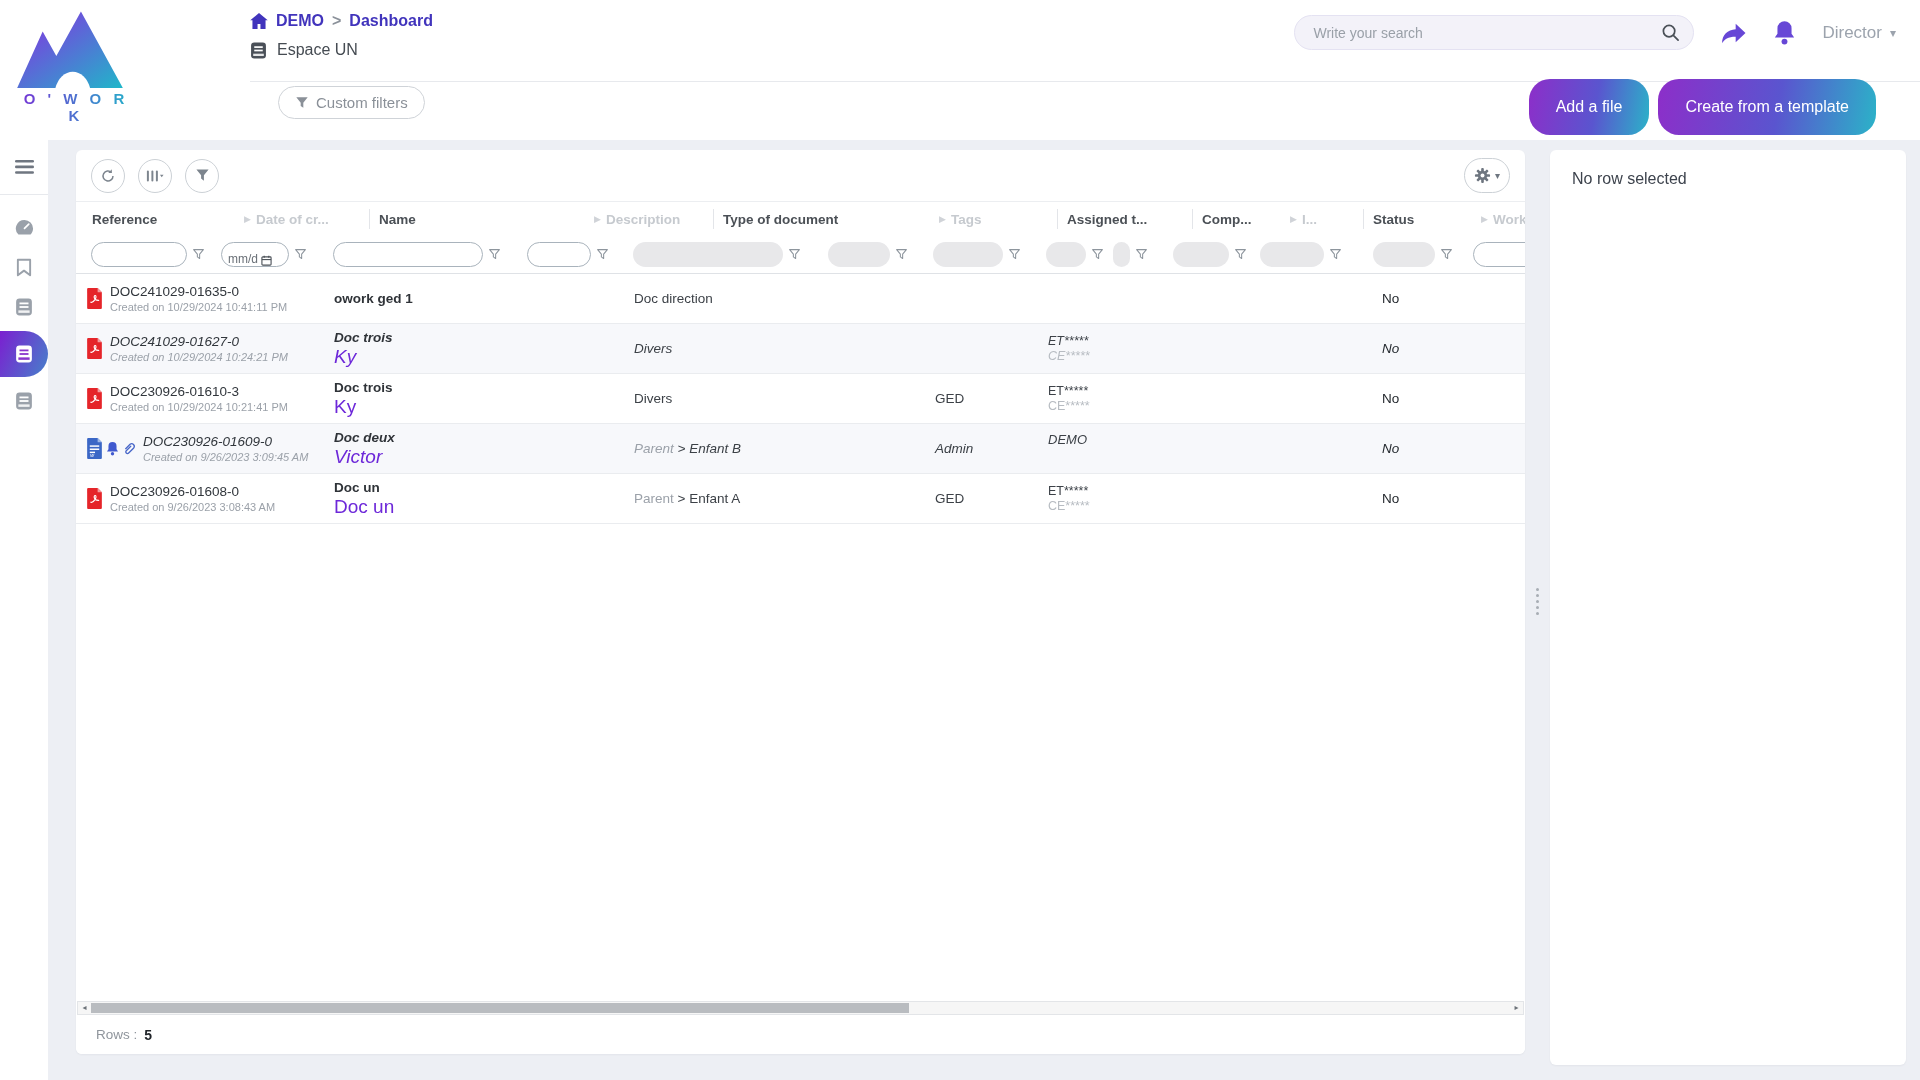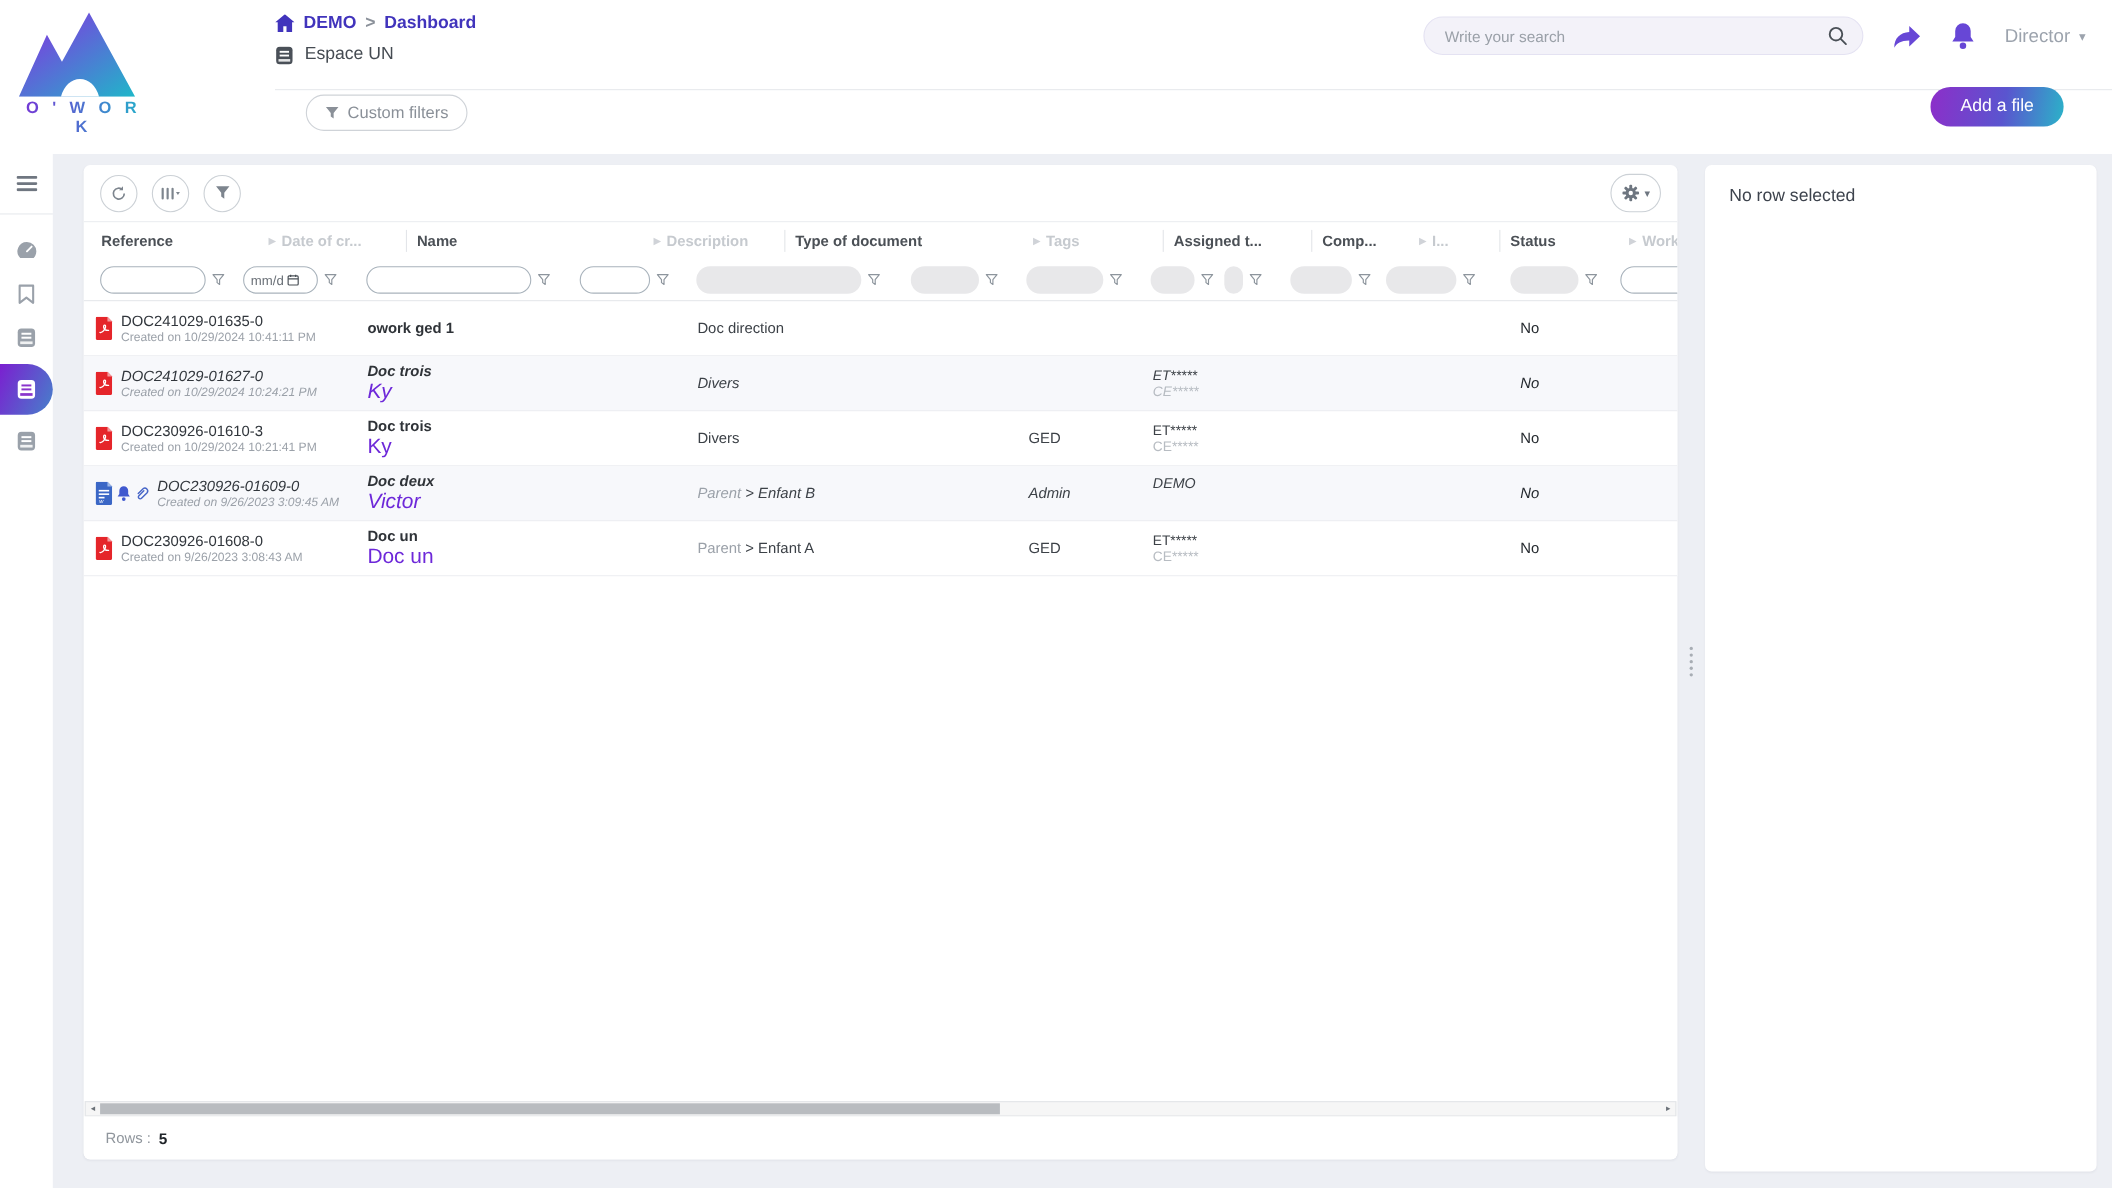--- a/index.html
+++ b/index.html
@@ -34,21 +34,21 @@
     width:100%; height:100%; border:1px solid #e4e2f2; background:#f3f2f9;
     border-radius:18px; padding:0 40px 0 18px; font-size:14px; color:#555; outline:none;
     font-family:inherit;
   }
   .global-search input::placeholder { color:#9aa0a8; }
   .global-search .mag { position:absolute; right:14px; top:8px; }
   .user-menu { display:flex; align-items:center; gap:8px; color:#9ca3ad; font-size:17px; cursor:pointer; }
   .user-caret { font-size:12px; color:#9ca3ad; }
   .action-buttons { position:absolute; right:44px; top:79px; display:flex; gap:9px; }
   .grad-btn {
-    height:36px; border:none; border-radius:21px; padding:0 27px;
+    height:56px; border:none; border-radius:21px; padding:0 27px;
     color:#fff; font-size:16px; cursor:pointer; font-family:inherit;
     background:linear-gradient(100deg,#8d2ec9 0%,#5a55cf 55%,#2bb3c8 100%);
   }
 
   
   .sidebar { position:absolute; left:0; top:140px; bottom:0; width:48px; background:#fff; z-index:1; }
   .side-btn { width:48px; height:38px; display:flex; align-items:center; justify-content:center; color:#959ca5; cursor:pointer; }
   .side-divider { height:1px; background:#e7e9ed; margin:8px 0 12px 0; }
   .side-item { width:48px; height:40px; display:flex; align-items:center; justify-content:center; color:#9aa1aa; cursor:pointer; }
   .side-item.active {
@@ -94,21 +94,21 @@
   .th { display:flex; align-items:center; gap:5px; padding-left:9px; font-size:13.5px; font-weight:bold; color:#4b5056; height:20px; }
   .th.first { padding-left:16px; }
   .th.sep { border-left:1px solid #e3e5e9; }
   .th.muted { color:#c6cacf; }
   .th .tri { color:#d0d3d8; font-size:9px; line-height:1; }
   .tfilter { height:38px; align-items:center; border-bottom:1px solid #dfe2e6; }
   .fc { display:flex; align-items:center; gap:5px; padding-left:8px; }
   .fc.first { padding-left:15px; }
   .f-input { height:25px; border:1px solid #a9b3bc; border-radius:13px; background:#fff; }
   .f-disabled { height:25px; border-radius:13px; background:#e8e8ea; }
-  .f-date { display:flex; align-items:center; gap:3px; padding:0 6px; font-size:12px; color:#6a7077; }
+  .f-date { display:flex; align-items:flex-end; gap:3px; padding:0 6px; font-size:12px; color:#6a7077; }
 
   .trow { height:50px; align-items:center; border-bottom:1px solid #eaecef; background:#fff; }
   .trow.alt { background:#f7f8fb;font-style:italic; }
   .cell-ref { display:flex; align-items:center; gap:7px; padding-left:10px; }
   .ref-icons { display:flex; align-items:center; gap:3px; }
   .ref-texts .ref { font-size:13.5px; color:#31363c; }
   .ref-texts .created { font-size:11px; color:#9ba1a9; margin-top:2px; }
   .cell-name { padding-left:9px; }
   .cell-name .nm { font-size:13.5px; font-weight:bold; color:#2f3338; }
   .cell-name .sub { font-size:19px; color:#6d28d9; margin-top:1px; }
@@ -192,20 +192,21 @@
       <circle cx="10" cy="19" r="2.6" fill="#6747d6"></circle>
     </svg>
     <div class="user-menu">
       <span>Director</span>
       <span class="user-caret">▾</span>
     </div>
   </div>
 
   <div class="action-buttons">
     <button class="grad-btn">Add a file</button>
+    <button class="grad-btn">Create from a template</button>
   </div>
 </header>
 
 <nav class="sidebar">
   <div class="side-btn" style="margin-top:8px;">
     <svg width="19" height="14" viewBox="0 0 19 14">
       <rect y="0" width="19" height="2.6" rx="1.3" fill="#6f7680"></rect>
       <rect y="5.6" width="19" height="2.6" rx="1.3" fill="#6f7680"></rect>
       <rect y="11.2" width="19" height="2.6" rx="1.3" fill="#6f7680"></rect>
     </svg>

